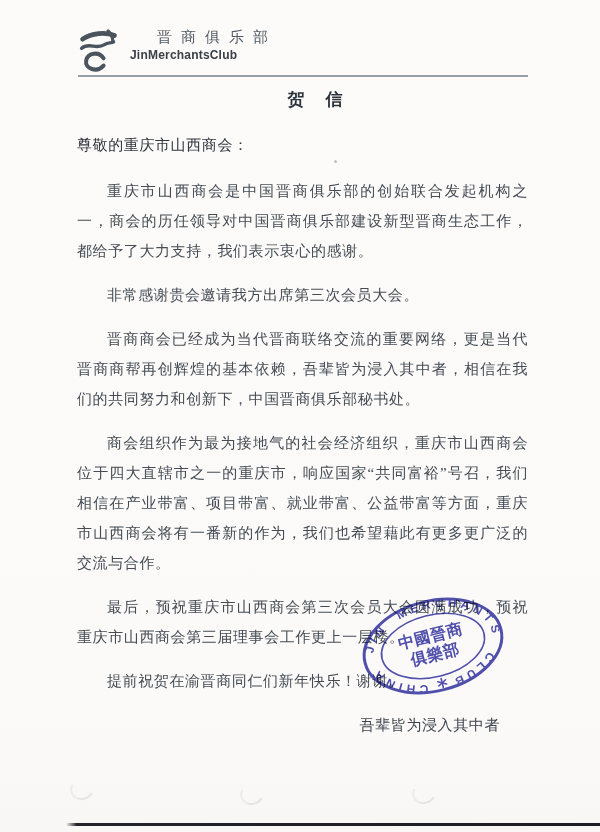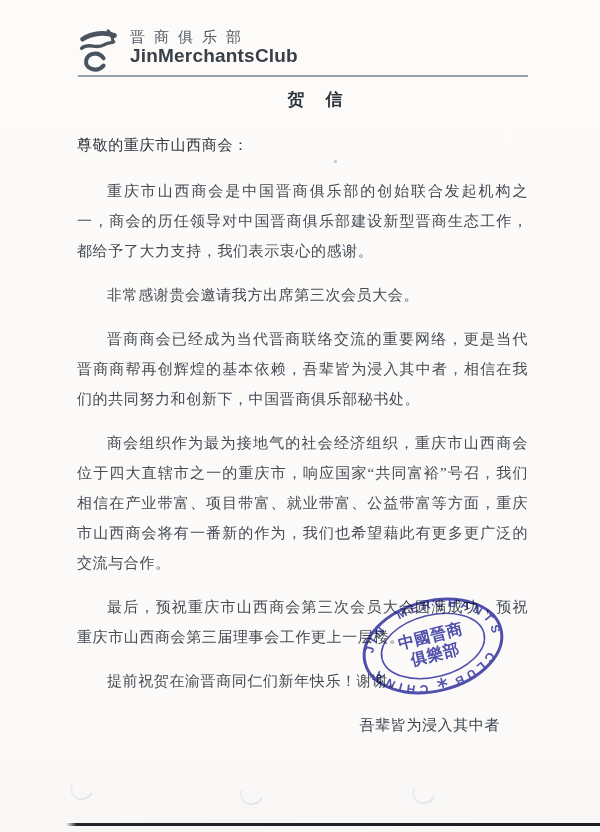--- a/index.html
+++ b/index.html
@@ -13,25 +13,25 @@
     background: linear-gradient(180deg, #fcfbf9 0%, #fbfaf8 86%, #f8f7f5 100%);
   }
 
   
   .header { position: absolute; left: 78px; top: 27px; width: 450px; }
   .logo-row { display: flex; align-items: flex-start; }
   .logo-mark { width: 42px; height: 48px; flex: 0 0 auto; }
   .brand-text { margin-left: 10px; }
   .brand-cn {
     font-size: 15px; letter-spacing: 9px; color: #525b64;
-    line-height: 20px; white-space: nowrap;
+    line-height: 20px; white-space: nowrap; margin-left: 27px;
   }
   .brand-en {
     font-family: "Liberation Sans", "DejaVu Sans", sans-serif;
-    font-size: 19px; font-weight: 700; color: #394047;
+    font-size: 12px; font-weight: 700; color: #394047;
     letter-spacing: 0.2px; line-height: 17px; white-space: nowrap;
   }
   .header-rule {
     position: absolute; left: 78px; top: 75px; width: 450px; height: 2px;
     background: #99a0a6; border: none;
   }
 
   
   .title {
     position: absolute; left: 0; top: 88px; width: 600px;

